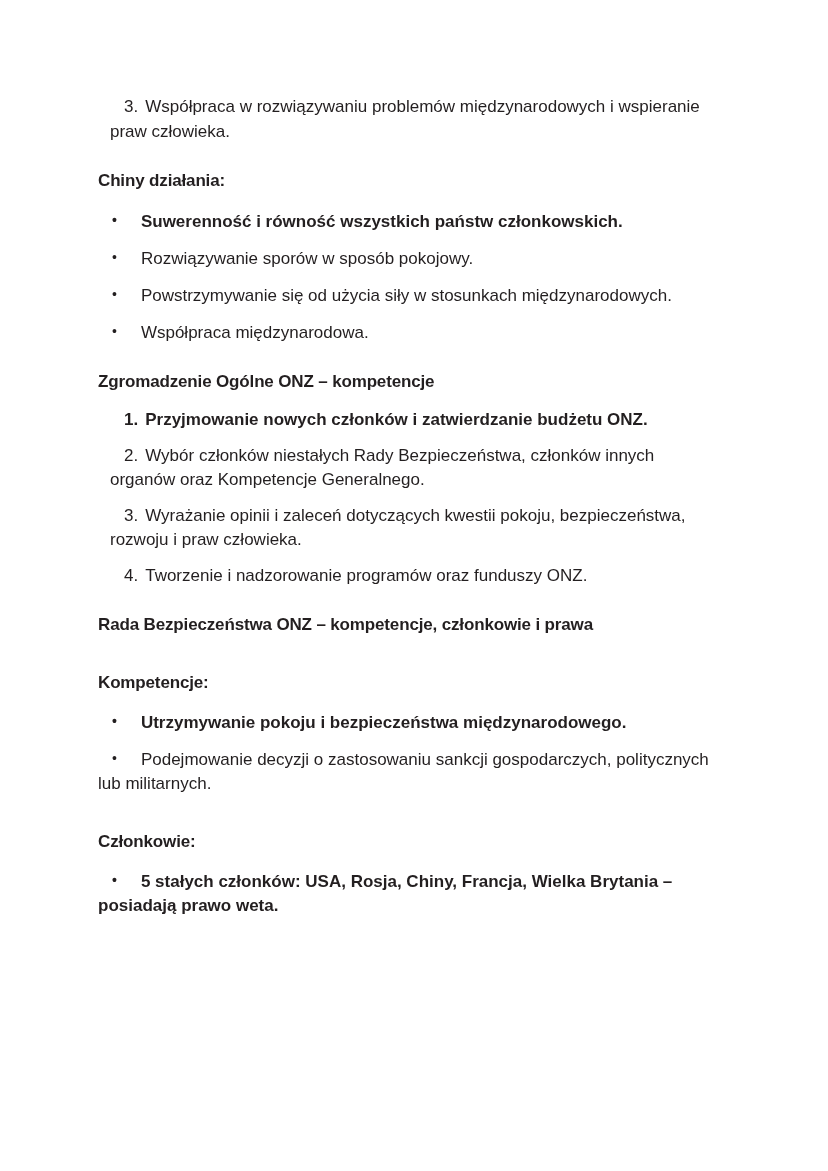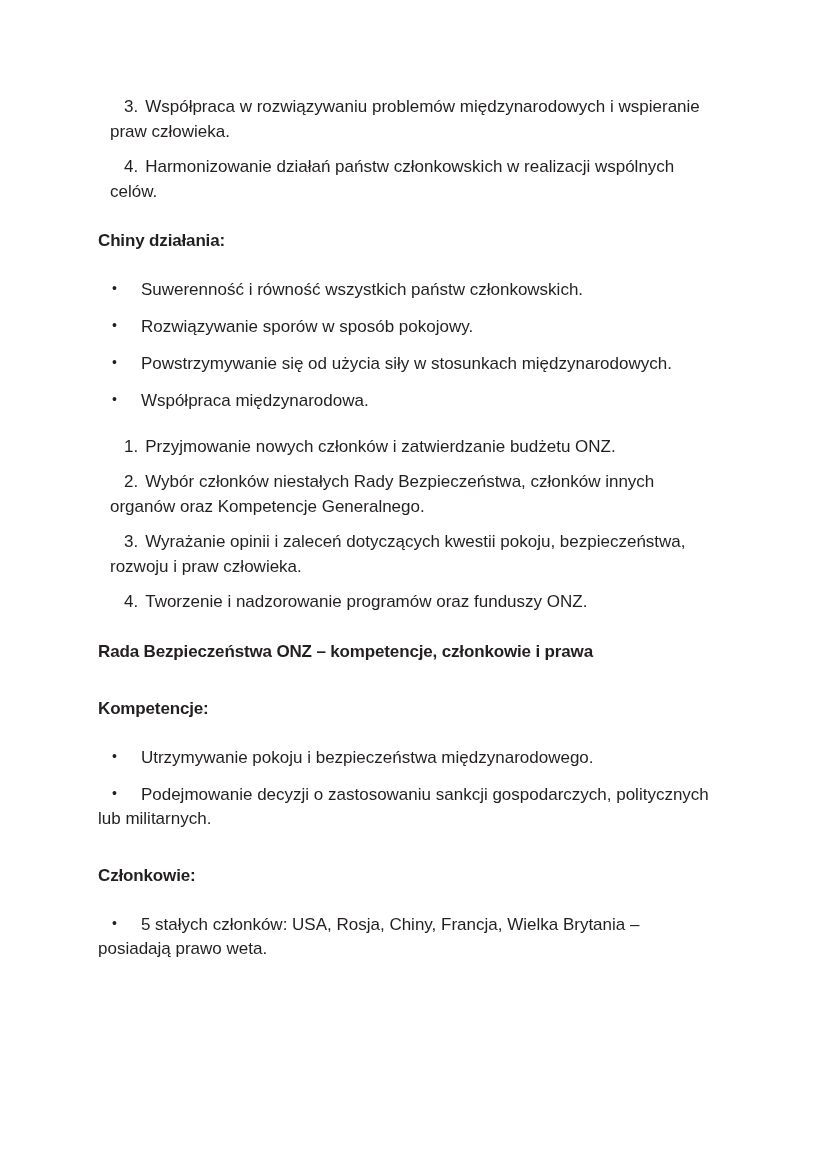--- a/index.html
+++ b/index.html
@@ -83,43 +83,44 @@
     vertical-align: 1.5px;
   }
   .bullet-item .bullet-glyph::after {
     content: "";
     display: inline-block;
     width: 24px;               
   }
 
   
   .after-heading {
-    margin-top: 22px;
+    margin-top: 14px;
+    font-weight: bold;
   }
 </style>
 </head>
 <body>
 
 <div class="page">
   <div class="doc-body">
 
     <p class="num-item"><span class="marker">3.</span><span>Współpraca w rozwiązywaniu problemów międzynarodowych i wspieranie praw człowieka.</span></p>
 
-    <p class="num-item"><span class="marker">4.</span><span>Harmonizowanie działań państw członkowskich w realizacji wspólnych celów.</span></p>
 
     <p class="heading gap-top">Chiny działania:</p>
 
     <p class="bullet-item after-heading"><span class="bullet-glyph">•</span><span>Suwerenność i równość wszystkich państw członkowskich.</span></p>
 
     <p class="bullet-item"><span class="bullet-glyph">•</span><span>Rozwiązywanie sporów w sposób pokojowy.</span></p>
 
     <p class="bullet-item"><span class="bullet-glyph">•</span><span>Powstrzymywanie się od użycia siły w stosunkach międzynarodowych.</span></p>
 
     <p class="bullet-item"><span class="bullet-glyph">•</span><span>Współpraca międzynarodowa.</span></p>
 
+    <p class="heading gap-top">Zgromadzenie Ogólne ONZ – kompetencje</p>
 
     <p class="num-item after-heading"><span class="marker">1.</span><span>Przyjmowanie nowych członków i zatwierdzanie budżetu ONZ.</span></p>
 
     <p class="num-item"><span class="marker">2.</span><span>Wybór członków niestałych Rady Bezpieczeństwa, członków innych organów oraz Kompetencje Generalnego.</span></p>
 
     <p class="num-item"><span class="marker">3.</span><span>Wyrażanie opinii i zaleceń dotyczących kwestii pokoju, bezpieczeństwa, rozwoju i praw człowieka.</span></p>
 
     <p class="num-item"><span class="marker">4.</span><span>Tworzenie i nadzorowanie programów oraz funduszy ONZ.</span></p>
 
     <p class="heading gap-top">Rada Bezpieczeństwa ONZ – kompetencje, członkowie i prawa</p>

